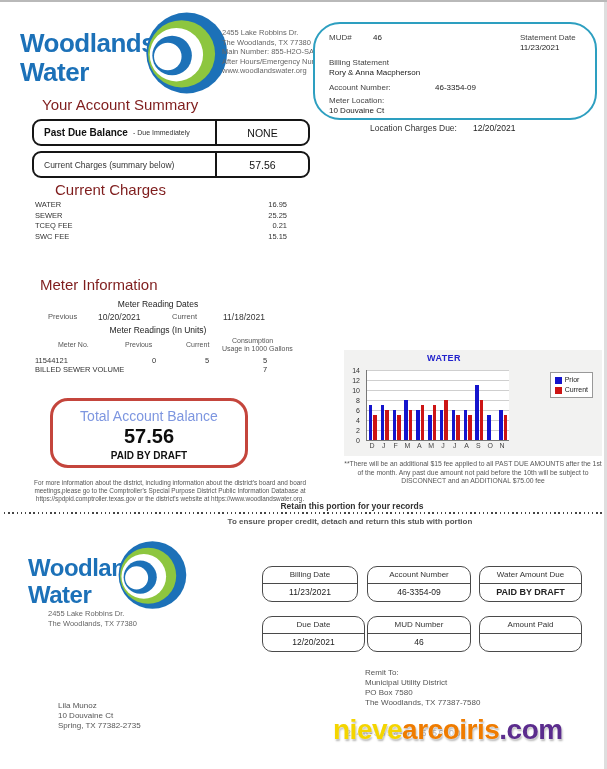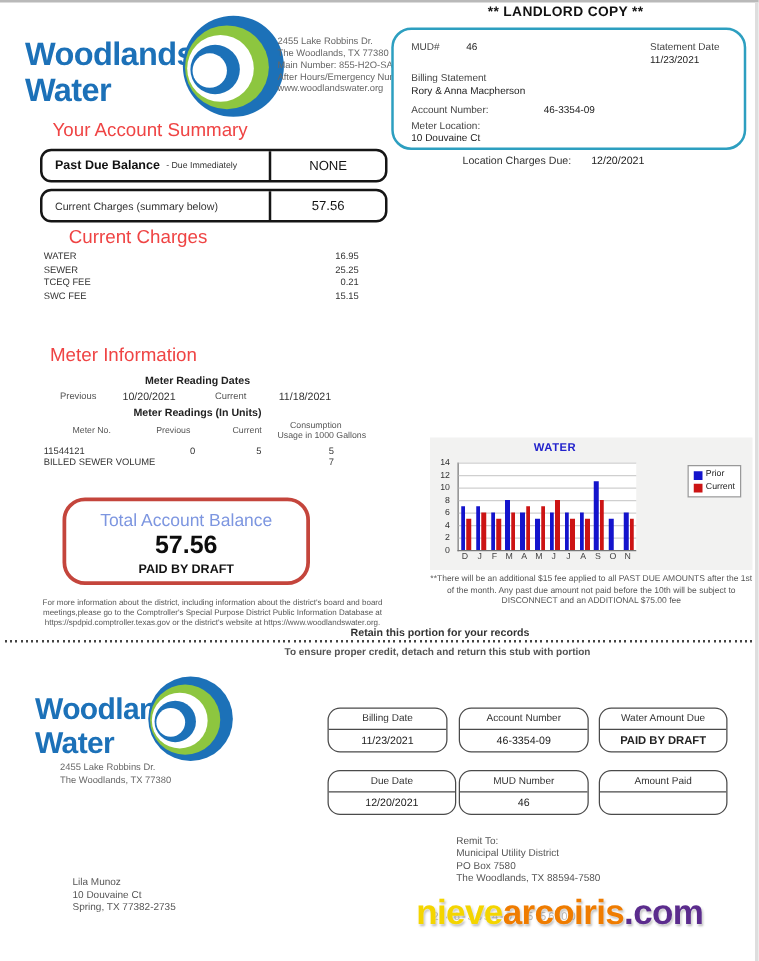--- a/index.html
+++ b/index.html
@@ -1,53 +1,53 @@
 <!DOCTYPE html>
 <html><head>
 <meta charset="utf-8">
 <style>
   html,body{margin:0;padding:0;background:#e9e9e9;font-family:"Liberation Sans",sans-serif;}
   .page{position:relative;width:607px;height:769px;background:#ffffff;margin:0 auto;overflow:hidden;border-top:2px solid #b9b9b9;}
   .abs{position:absolute;}
   .edge-right{position:absolute;right:0;top:0;width:3px;height:100%;background:#dedede;}
 
   
-  .blue-heading{position:absolute;color:#ef4444;font-size:15px;}
+  .blue-heading{position:absolute;color:#7f1d1d;font-size:15px;}
 
   
   .logo{position:absolute;color:#1c71b8;font-weight:bold;letter-spacing:-0.5px;}
   #logoTop{left:20px;top:27px;font-size:26px;line-height:29px;}
   #logoTop svg{position:absolute;left:122px;top:-19px;}
   #logoBottom{left:28px;top:552px;font-size:24px;line-height:27px;}
   #logoBottom svg{position:absolute;left:87px;top:-15px;}
 
   #contactTop{left:222px;top:26px;font-size:7.5px;line-height:9.6px;color:#666;}
   #landlordCopy{left:310px;top:2px;width:285px;text-align:center;font-weight:bold;font-size:11px;color:#111;letter-spacing:.3px;}
 
   
-  #infoBox{left:313px;top:20px;width:280px;height:94px;border:2.5px solid #2d9fc0;border-radius:16px;background:#fff;font-size:8px;color:#444;}
+  #infoBox{left:313px;top:20px;width:280px;height:94px;border:2.5px solid #2d9fc0;border-radius:27px;background:#fff;font-size:8px;color:#444;}
   #infoBox span{position:absolute;}
   #chargesDue{left:370px;top:121px;font-size:8.5px;color:#333;}
   #chargesDue .val{margin-left:16px;color:#222;}
 
   
   .sum-box{position:absolute;left:32px;width:278px;height:27px;border:2px solid #151515;border-radius:9px;display:flex;align-items:center;background:#fff;box-sizing:border-box;}
   #pastDueBox{top:117px;}
   #curChargesBox{top:149px;}
   .sum-left{flex:0 0 171px;padding-left:10px;border-right:2px solid #151515;height:100%;display:flex;align-items:center;}
   .sum-right{flex:1;text-align:center;font-weight:normal;font-size:10.5px;color:#111;}
   .sum-main{font-weight:bold;font-size:10px;color:#111;}
   .sum-sub{font-size:7px;color:#333;margin-left:5px;}
   .sum-plain{font-size:8.5px;color:#333;}
 
   #chargesList{position:absolute;left:35px;top:198px;width:252px;font-size:7.5px;color:#333;}
   .charge-row{display:flex;justify-content:space-between;line-height:10.5px;}
 
   
-  .m-center{position:absolute;left:30px;width:256px;text-align:center;font-weight:bold;font-size:8.5px;color:#222;}
+  .m-center{position:absolute;left:30px;width:256px;text-align:center;font-weight:normal;font-size:8.5px;color:#222;}
   .m-gray{position:absolute;font-size:7.5px;color:#555;}
   .m-val{position:absolute;font-size:7.5px;color:#333;}
 
   
   #totalBox{position:absolute;left:50px;top:396px;width:198px;height:70px;border:3px solid #c4453c;border-radius:18px;background:#fff;text-align:center;box-sizing:border-box;}
   .tb-title{margin-top:7px;font-size:14px;color:#7d96e0;}
   .tb-amount{font-size:20px;font-weight:bold;color:#0d0d0d;margin-top:1px;}
   .tb-status{font-size:10px;font-weight:bold;color:#111;margin-top:2px;}
   #districtNote{position:absolute;left:25px;top:477px;width:290px;text-align:center;font-size:6.4px;line-height:8px;color:#555;}
 
@@ -104,21 +104,20 @@
   </div>
 
   <div class="abs" id="contactTop">
     <div>2455 Lake Robbins Dr.</div>
     <div>The Woodlands, TX 77380</div>
     <div>Main Number: 855-H2O-SAVE (855-426-7283)</div>
     <div>After Hours/Emergency Number: 281-537-4376</div>
     <div>www.woodlandswater.org</div>
   </div>
 
-  <div class="abs" id="landlordCopy">** LANDLORD COPY **</div>
 
   <div class="abs" id="infoBox">
     <span style="left:14px;top:9px;">MUD#</span>
     <span style="left:58px;top:9px;color:#222;">46</span>
     <span style="left:205px;top:9px;">Statement Date</span>
     <span style="left:205px;top:19px;color:#222;">11/23/2021</span>
     <span style="left:14px;top:34px;">Billing Statement</span>
     <span style="left:14px;top:44px;color:#222;">Rory &amp; Anna Macpherson</span>
     <span style="left:14px;top:59px;">Account Number:</span>
     <span style="left:120px;top:59px;color:#222;">46-3354-09</span>
@@ -307,21 +306,21 @@
   </div>
   <div class="stub-box" style="left:479px;top:614px;width:103px;">
     <div class="stub-label">Amount Paid</div>
     <div class="stub-value"></div>
   </div>
 
   <div id="remitBlock">
     <div>Remit To:</div>
     <div>Municipal Utility District</div>
     <div>PO Box 7580</div>
-    <div>The Woodlands, TX 88594-7580</div>
+    <div>The Woodlands, TX 77387-7580</div>
   </div>
 
   <div id="mailBlock">
     <div>Lila Munoz</div>
     <div>10 Douvaine Ct</div>
     <div>Spring, TX 77382-2735</div>
   </div>
 
   <div id="scanLine">2  46-3354-09  5  56 00</div>
   <div id="watermark"><span class="wm-1">nieve</span><span class="wm-2">arcoiris</span><span class="wm-3">.com</span></div>

